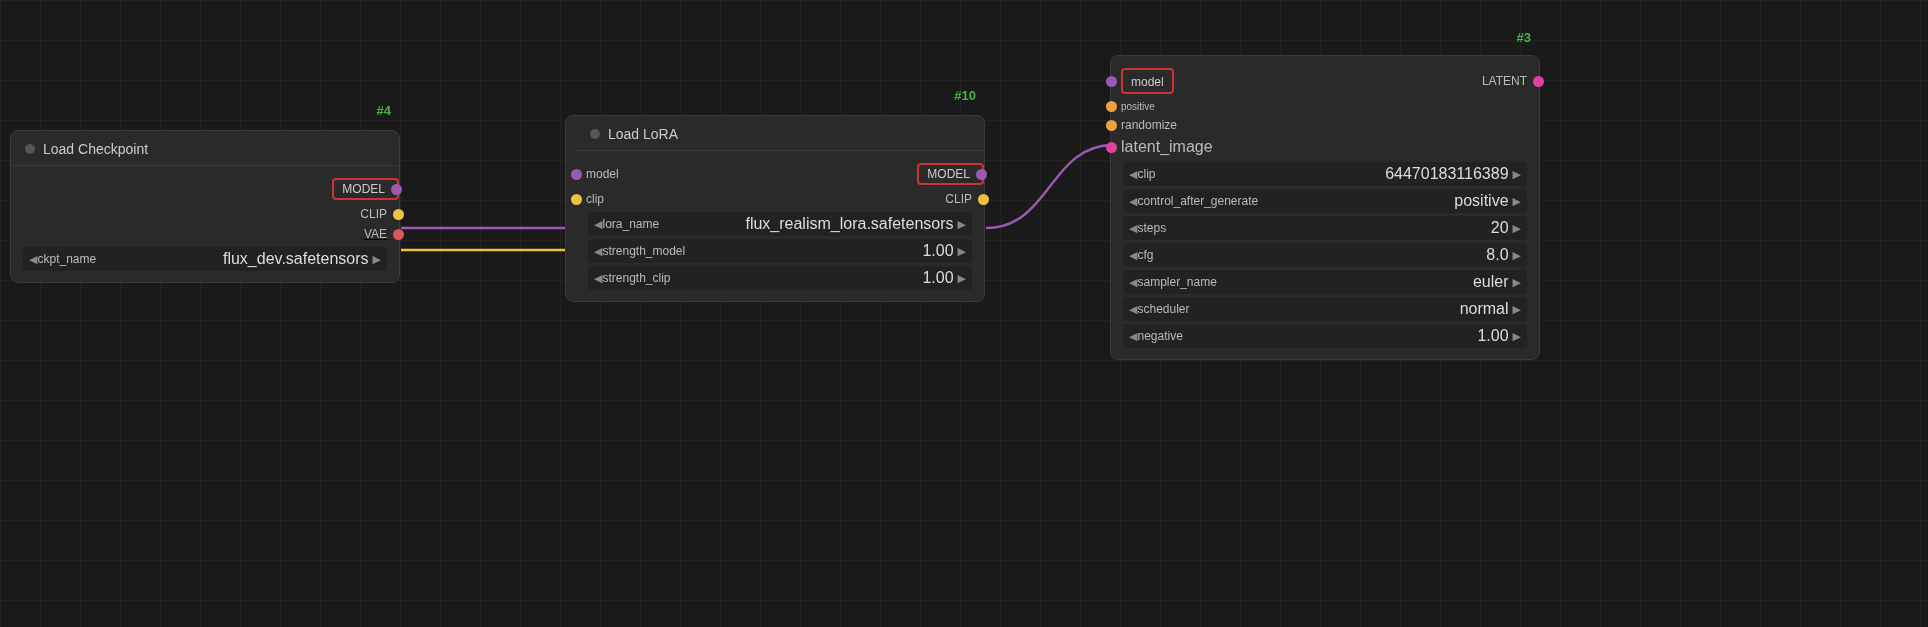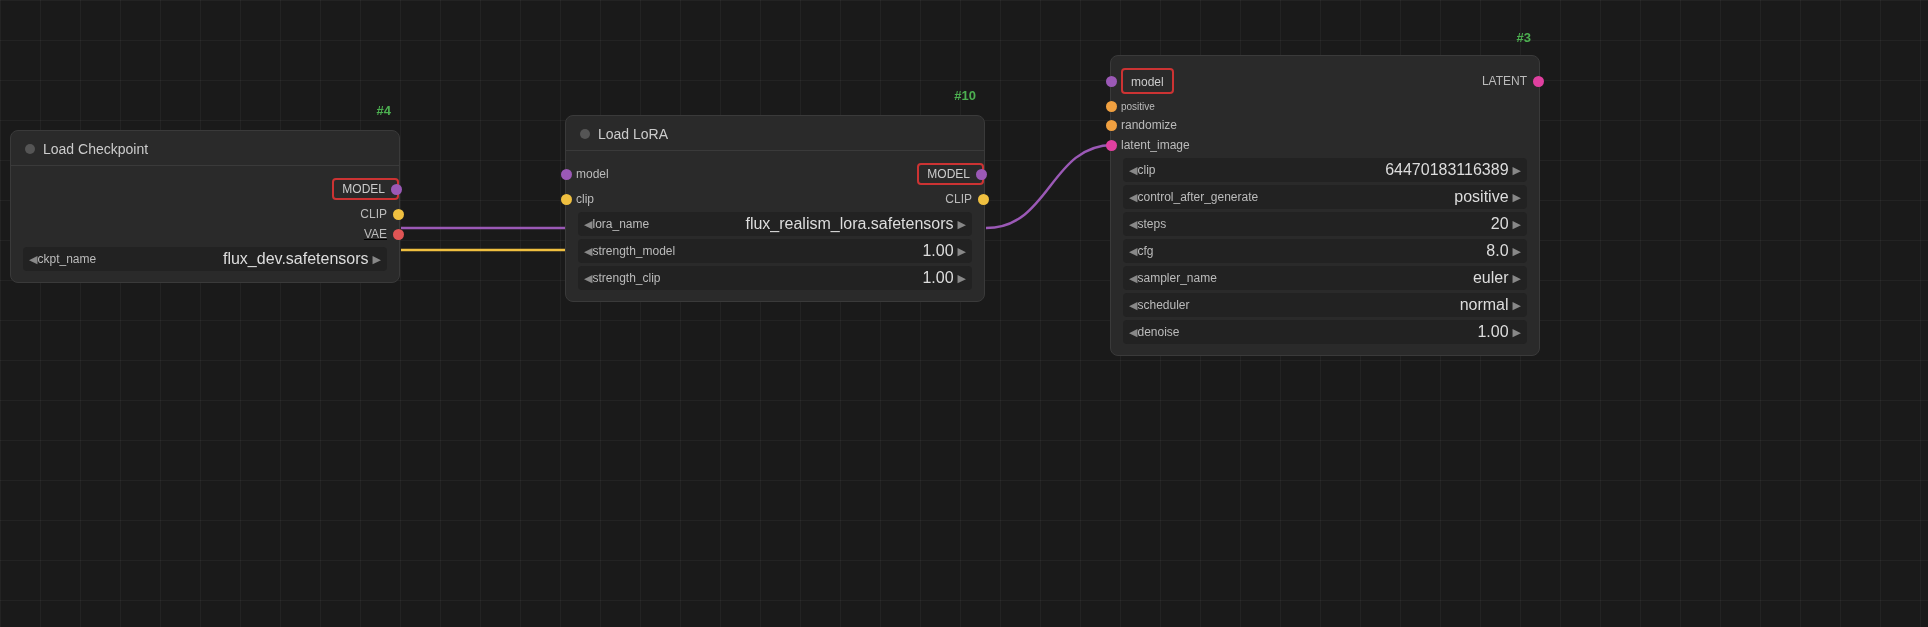--- a/index.html
+++ b/index.html
@@ -123,20 +123,21 @@
       left: 10px;
       top: 130px;
       width: 390px;
     }
 
     
     #node-lora {
       left: 565px;
       top: 115px;
       width: 420px;
+      padding-left: 10px;
     }
 
     
     #node-ksampler {
       left: 1110px;
       top: 55px;
       width: 420px;
     }
 
     .connection-line {
@@ -301,21 +302,21 @@
       <div style="margin-left:-5px; margin-right:4px;">
         <div style="width:11px;height:11px;border-radius:50%;background:#f0a040;"></div>
       </div>
       <span style="color:#bbb;font-size:12px;">randomize</span>
     </div>
 
     <div style="display:flex; align-items:center; padding:3px 0;">
       <div style="margin-left:-5px; margin-right:4px;">
         <div style="width:11px;height:11px;border-radius:50%;background:#e040a0;"></div>
       </div>
-      <span style="color:#bbb;font-size:12px;">latent_image</span>
+      <span style="color:#bbb;font-size:16px;">latent_image</span>
     </div>
 
     <div class="selector-row">
       <span class="selector-left-arrow">◀</span>
       <span class="selector-label">clip</span>
       <span class="selector-value">64470183116389</span>
       <span class="selector-right-arrow">▶</span>
     </div>
 
     <div class="selector-row">
@@ -348,18 +349,18 @@
 
     <div class="selector-row">
       <span class="selector-left-arrow">◀</span>
       <span class="selector-label">scheduler</span>
       <span class="selector-value">normal</span>
       <span class="selector-right-arrow">▶</span>
     </div>
 
     <div class="selector-row">
       <span class="selector-left-arrow">◀</span>
-      <span class="selector-label">denoise</span>
+      <span class="selector-label">negative</span>
       <span class="selector-value">1.00</span>
       <span class="selector-right-arrow">▶</span>
     </div>
   </div>
 </div>
 
 </body></html>

